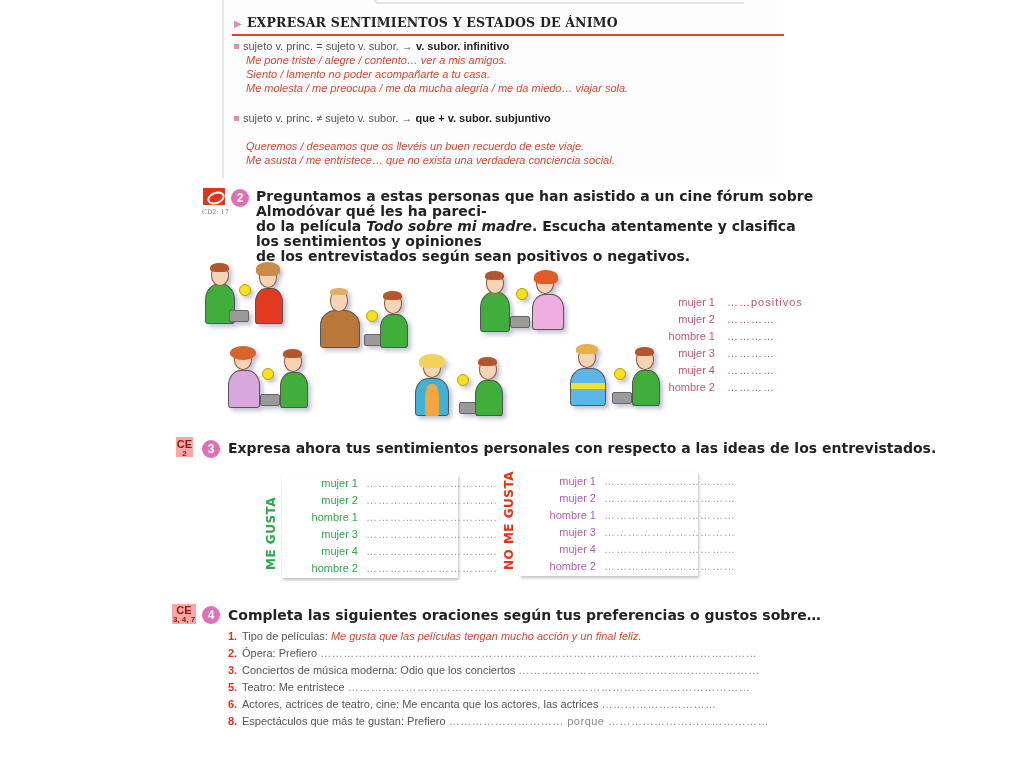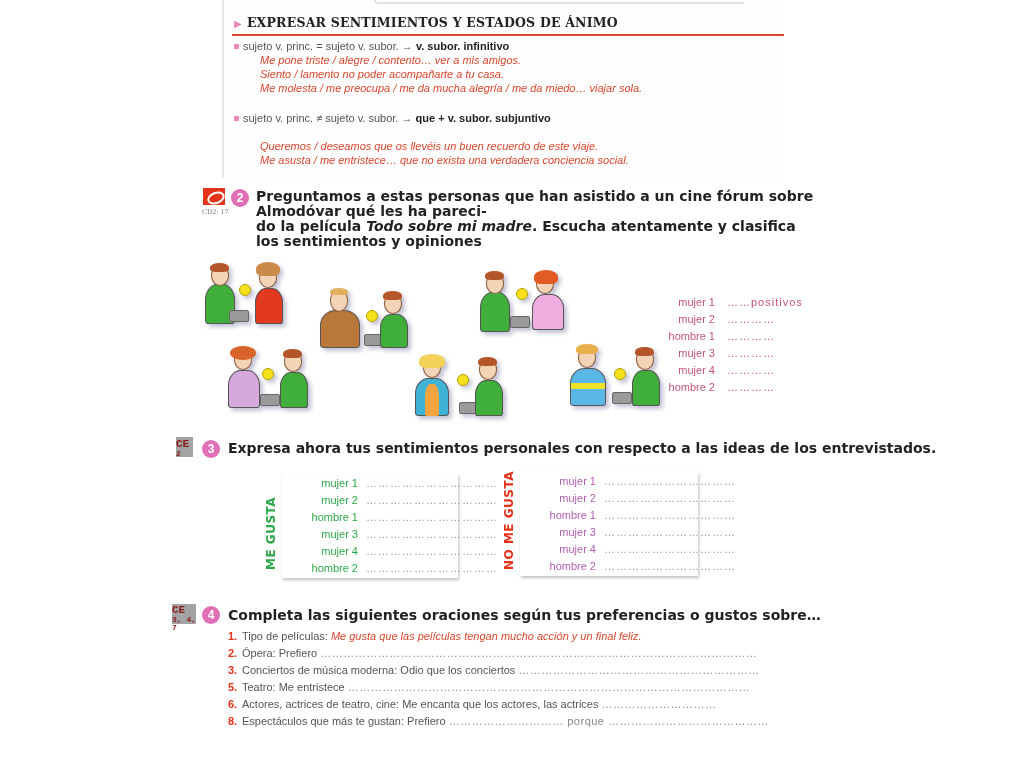--- a/index.html
+++ b/index.html
@@ -13,32 +13,32 @@
               border-bottom: 2px solid #e2e2e2; border-left: 2px solid #e2e2e2; border-radius: 0 0 0 6px; }
   .gtitle { position: absolute; left: 10px; top: 15px; font-family: "DejaVu Serif", serif;
             font-weight: bold; font-size: 12.5px; color: #222; letter-spacing: 0.2px; }
   .gtitle .arrow { color: #e889b8; font-size: 10px; margin-right: 5px; }
   .grule { position: absolute; left: 8px; top: 34px; width: 552px; height: 2px; background: #d9462e; }
   .grow { position: absolute; left: 10px; font-family: "Liberation Sans", sans-serif; font-size: 11px;
           color: #555; white-space: nowrap; }
   .grow .bullet { display: inline-block; width: 5px; height: 5px; background: #e889b8; margin-right: 4px; vertical-align: 1px; }
   .grow b { color: #222; }
   .gex { position: absolute; left: 22px; font-family: "Liberation Sans", sans-serif; font-style: italic;
-         font-size: 11px; color: #d9462e; white-space: nowrap; margin-left: 14px; }
+         font-size: 11px; color: #d9462e; white-space: nowrap; }
 
   
   .cd-logo { position: absolute; left: 203px; top: 188px; width: 22px; height: 17px; background: #e3331b; }
   .cd-logo::after { content: ""; position: absolute; left: 4px; top: 4px; width: 14px; height: 8px;
                     border: 2px solid #fff; border-radius: 50%; transform: rotate(-20deg); }
   .cd-label { position: absolute; left: 202px; top: 208px; font-family: "DejaVu Serif", serif; font-size: 6.5px; color: #777; }
   .num-circle { position: absolute; width: 18px; height: 18px; border-radius: 50%; background: #e06fb5;
                 color: #fff; font-family: "Liberation Sans", sans-serif; font-size: 12px; font-weight: bold;
                 text-align: center; line-height: 18px; }
-  .ce-badge { position: absolute; background: #a3a3a3; color: #8a1a1a; font-family: Liberation Mono, monospace;
-              font-weight: bold; line-height: 1; }
+  .ce-badge { position: absolute; background: #fca5a5; color: #8a1a1a; font-family: Liberation Sans, sans-serif;
+              font-weight: bold; text-align: center; line-height: 1; }
   .ce-badge .ce { font-size: 11px; display: block; }
   .ce-badge .sub { font-size: 8px; display: block; }
   .ex-text { position: absolute; font-family: "DejaVu Sans", sans-serif; font-weight: bold; font-size: 14px;
              color: #222; line-height: 15px; }
   .ex-text i { font-style: italic; }
 
   
   .scene { position: absolute; }
   .head { position: absolute; border-radius: 45% 45% 50% 50%; background: #f4d4b6; border: 1px solid #8a5a3a; }
   .hair { position: absolute; border-radius: 50% 50% 30% 30%; }
@@ -92,20 +92,21 @@
   <div class="gex" style="top:140px">Queremos / deseamos  que os llevéis un buen recuerdo de este viaje.</div>
   <div class="gex" style="top:154px">Me asusta / me entristece… que no exista una verdadera conciencia social.</div>
 </div>
 
 <div class="cd-logo"></div>
 <div class="cd-label">CD2: 17</div>
 <div class="num-circle" style="left:231px; top:189px">2</div>
 <div class="ex-text" style="left:256px; top:189px; width:560px">
   <span>Preguntamos a estas personas que han asistido a un cine fórum sobre Almodóvar qué les ha pareci-</span><br>
   <span>do la película </span><i>Todo sobre mi madre</i><span>. Escucha atentamente y clasifica los sentimientos y opiniones</span><br>
+  <span>de los entrevistados según sean positivos o negativos.</span>
 </div>
 
 <div>
 
   <div class="scene shadow" style="left:205px; top:262px; width:80px; height:64px">
     <div class="body" style="left:0; top:22px; width:30px; height:40px; background:#3fae3a"></div>
     <div class="head" style="left:6px; top:4px; width:18px; height:20px"></div>
     <div class="hair" style="left:5px; top:1px; width:19px; height:9px; background:#b5562a"></div>
     <div class="mic" style="left:34px; top:22px"></div>
     <div class="recorder" style="left:24px; top:48px"></div>

